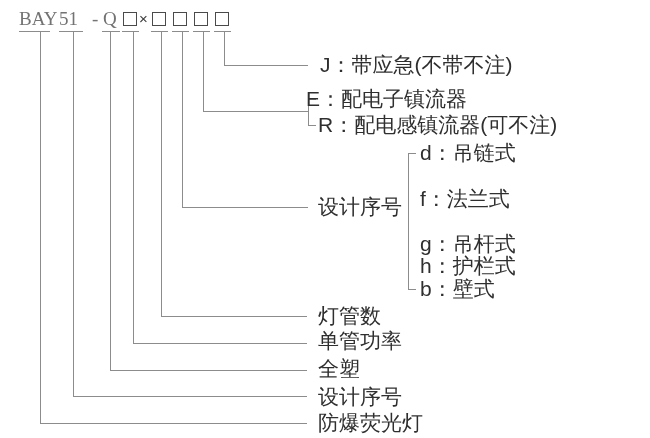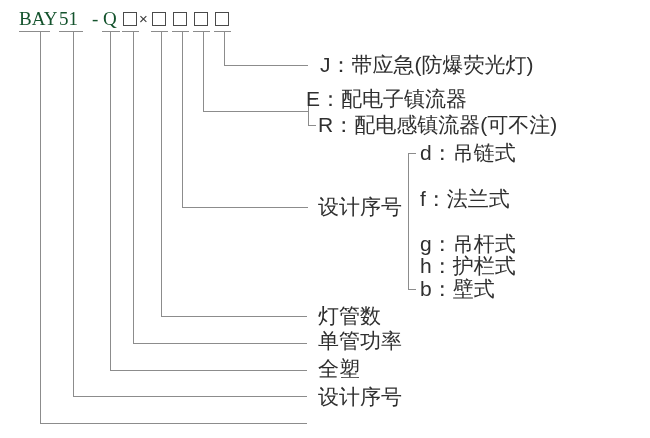--- a/index.html
+++ b/index.html
@@ -9,21 +9,21 @@
     background:#fff;
     overflow:hidden;
     font-family:"Liberation Sans","DejaVu Sans",sans-serif;
   }
   .code{
     position:absolute;
     top:8px;
     font-family:"Liberation Serif","DejaVu Serif",serif;
     font-size:19px;
     line-height:22px;
-    color:#14532d;
+    color:#737373;
     white-space:nowrap;
   }
   .dbox{
     position:absolute;
     top:12px;
     width:12px;height:12px;
     border:1.5px solid #4a4a4a;
     background:#fff;
   }
   .mult{
@@ -96,29 +96,30 @@
   <div class="line-h" style="left:40px;top:423px;width:267px"></div>
 
   <div class="line-v" style="left:308px;top:99px;height:27px"></div>
   <div class="line-h" style="left:308px;top:99px;width:8px"></div>
   <div class="line-h" style="left:308px;top:125px;width:8px"></div>
 
   <div class="line-v" style="left:408px;top:153px;height:137px"></div>
   <div class="line-h" style="left:408px;top:153px;width:8px"></div>
   <div class="line-h" style="left:408px;top:289px;width:8px"></div>
 
-  <span class="lbl" style="left:320px;top:54px">J：带应急(防爆荧光灯)</span>
+  <span class="lbl" style="left:320px;top:54px">J：带应急(不带不注)</span>
   <span class="lbl" style="left:306px;top:88px">E：配电子镇流器</span>
   <span class="lbl" style="left:318px;top:114px">R：配电感镇流器(可不注)</span>
   <span class="lbl" style="left:318px;top:196px">设计序号</span>
 
   <span class="lbl" style="left:420px;top:142px">d：吊链式</span>
   <span class="lbl" style="left:420px;top:188px">f：法兰式</span>
   <span class="lbl" style="left:420px;top:233px">g：吊杆式</span>
   <span class="lbl" style="left:420px;top:255px">h：护栏式</span>
   <span class="lbl" style="left:420px;top:278px">b：壁式</span>
 
   <span class="lbl" style="left:318px;top:305px">灯管数</span>
   <span class="lbl" style="left:318px;top:330px">单管功率</span>
   <span class="lbl" style="left:318px;top:358px">全塑</span>
   <span class="lbl" style="left:318px;top:386px">设计序号</span>
+  <span class="lbl" style="left:318px;top:412px">防爆荧光灯</span>
 
 </div>
 
 </body></html>

